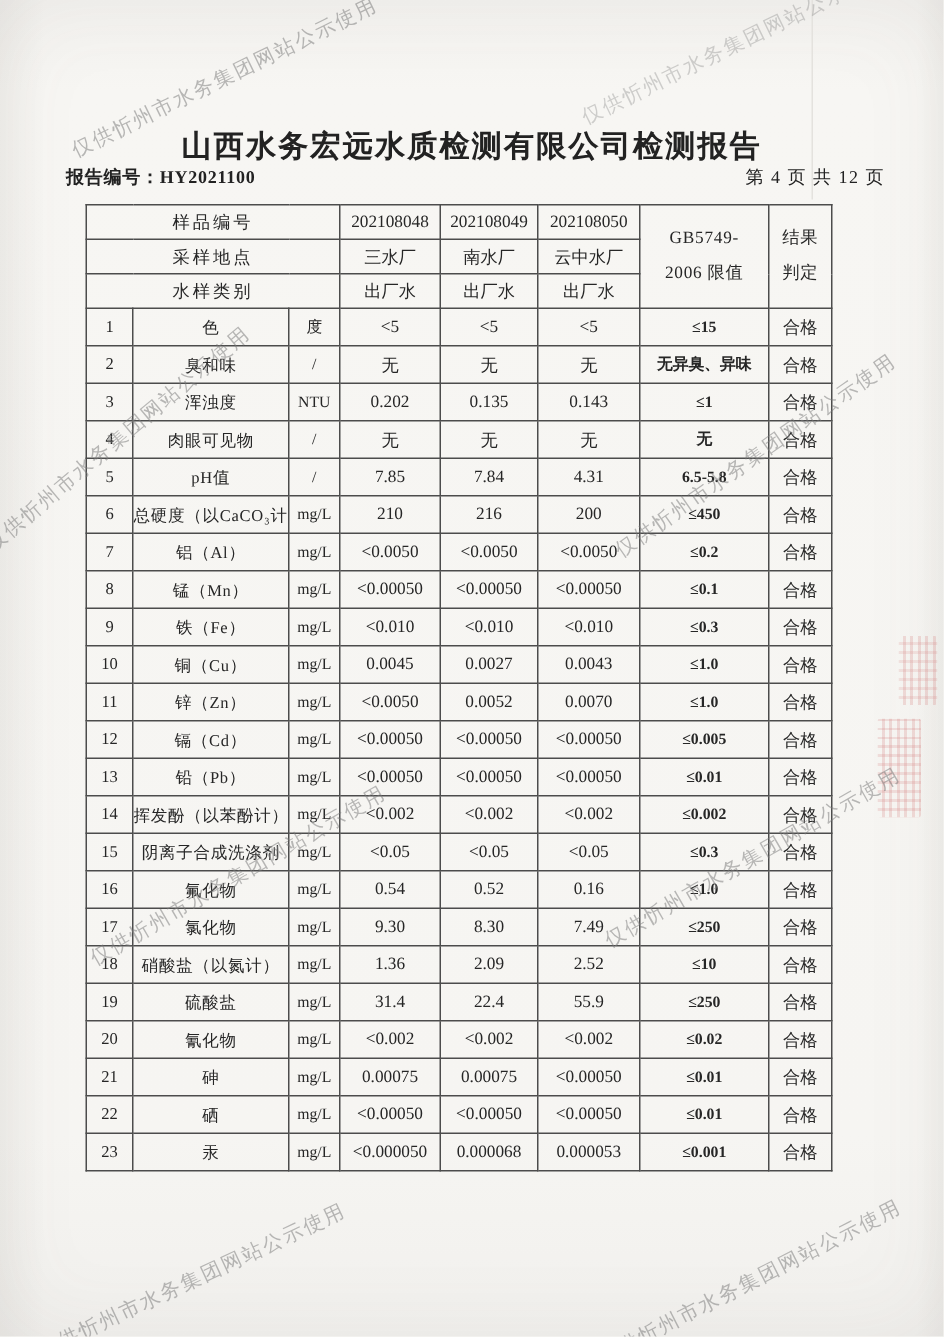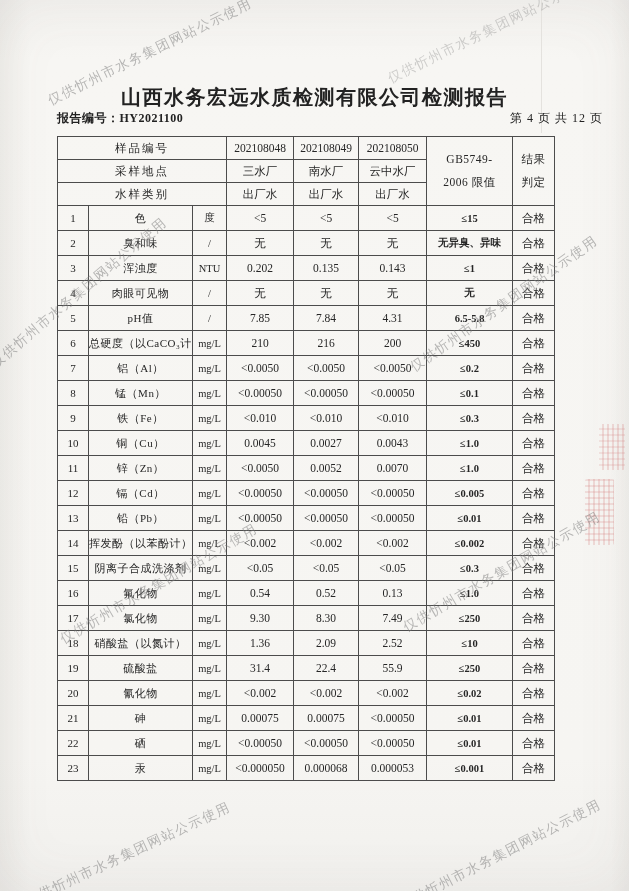--- a/index.html
+++ b/index.html
@@ -21,21 +21,21 @@
     position:absolute;left:541px;top:0;width:1px;height:133px;
     background:#e4e2de;
   }
   
   .doc-title{
     position:absolute;left:0;top:84px;width:100%;
     text-align:center;font-size:20px;font-weight:bold;letter-spacing:1.5px;
     color:#222;
   }
   .meta-row{
-    position:absolute;left:57px;top:110px;width:546px;
+    position:absolute;left:44px;top:110px;width:546px;
     display:flex;justify-content:space-between;
     font-size:12px;color:#222;
   }
   .meta-row .report-no{font-weight:600;letter-spacing:0.5px;}
   .meta-row .page-no{letter-spacing:1px;}
   
   table.report{
     position:absolute;left:57px;top:136px;
     width:497px;border-collapse:collapse;table-layout:fixed;
     font-size:11.5px;color:#262626;
@@ -297,21 +297,21 @@
           <td class="c-val">&lt;0.05</td>
           <td class="c-limit">≤0.3</td>
           <td class="c-result">合格</td>
         </tr>
         <tr>
           <td class="c-no">16</td>
           <td class="c-name">氟化物</td>
           <td class="c-unit">mg/L</td>
           <td class="c-val">0.54</td>
           <td class="c-val">0.52</td>
-          <td class="c-val">0.13</td>
+          <td class="c-val">0.16</td>
           <td class="c-limit">≤1.0</td>
           <td class="c-result">合格</td>
         </tr>
         <tr>
           <td class="c-no">17</td>
           <td class="c-name">氯化物</td>
           <td class="c-unit">mg/L</td>
           <td class="c-val">9.30</td>
           <td class="c-val">8.30</td>
           <td class="c-val">7.49</td>

